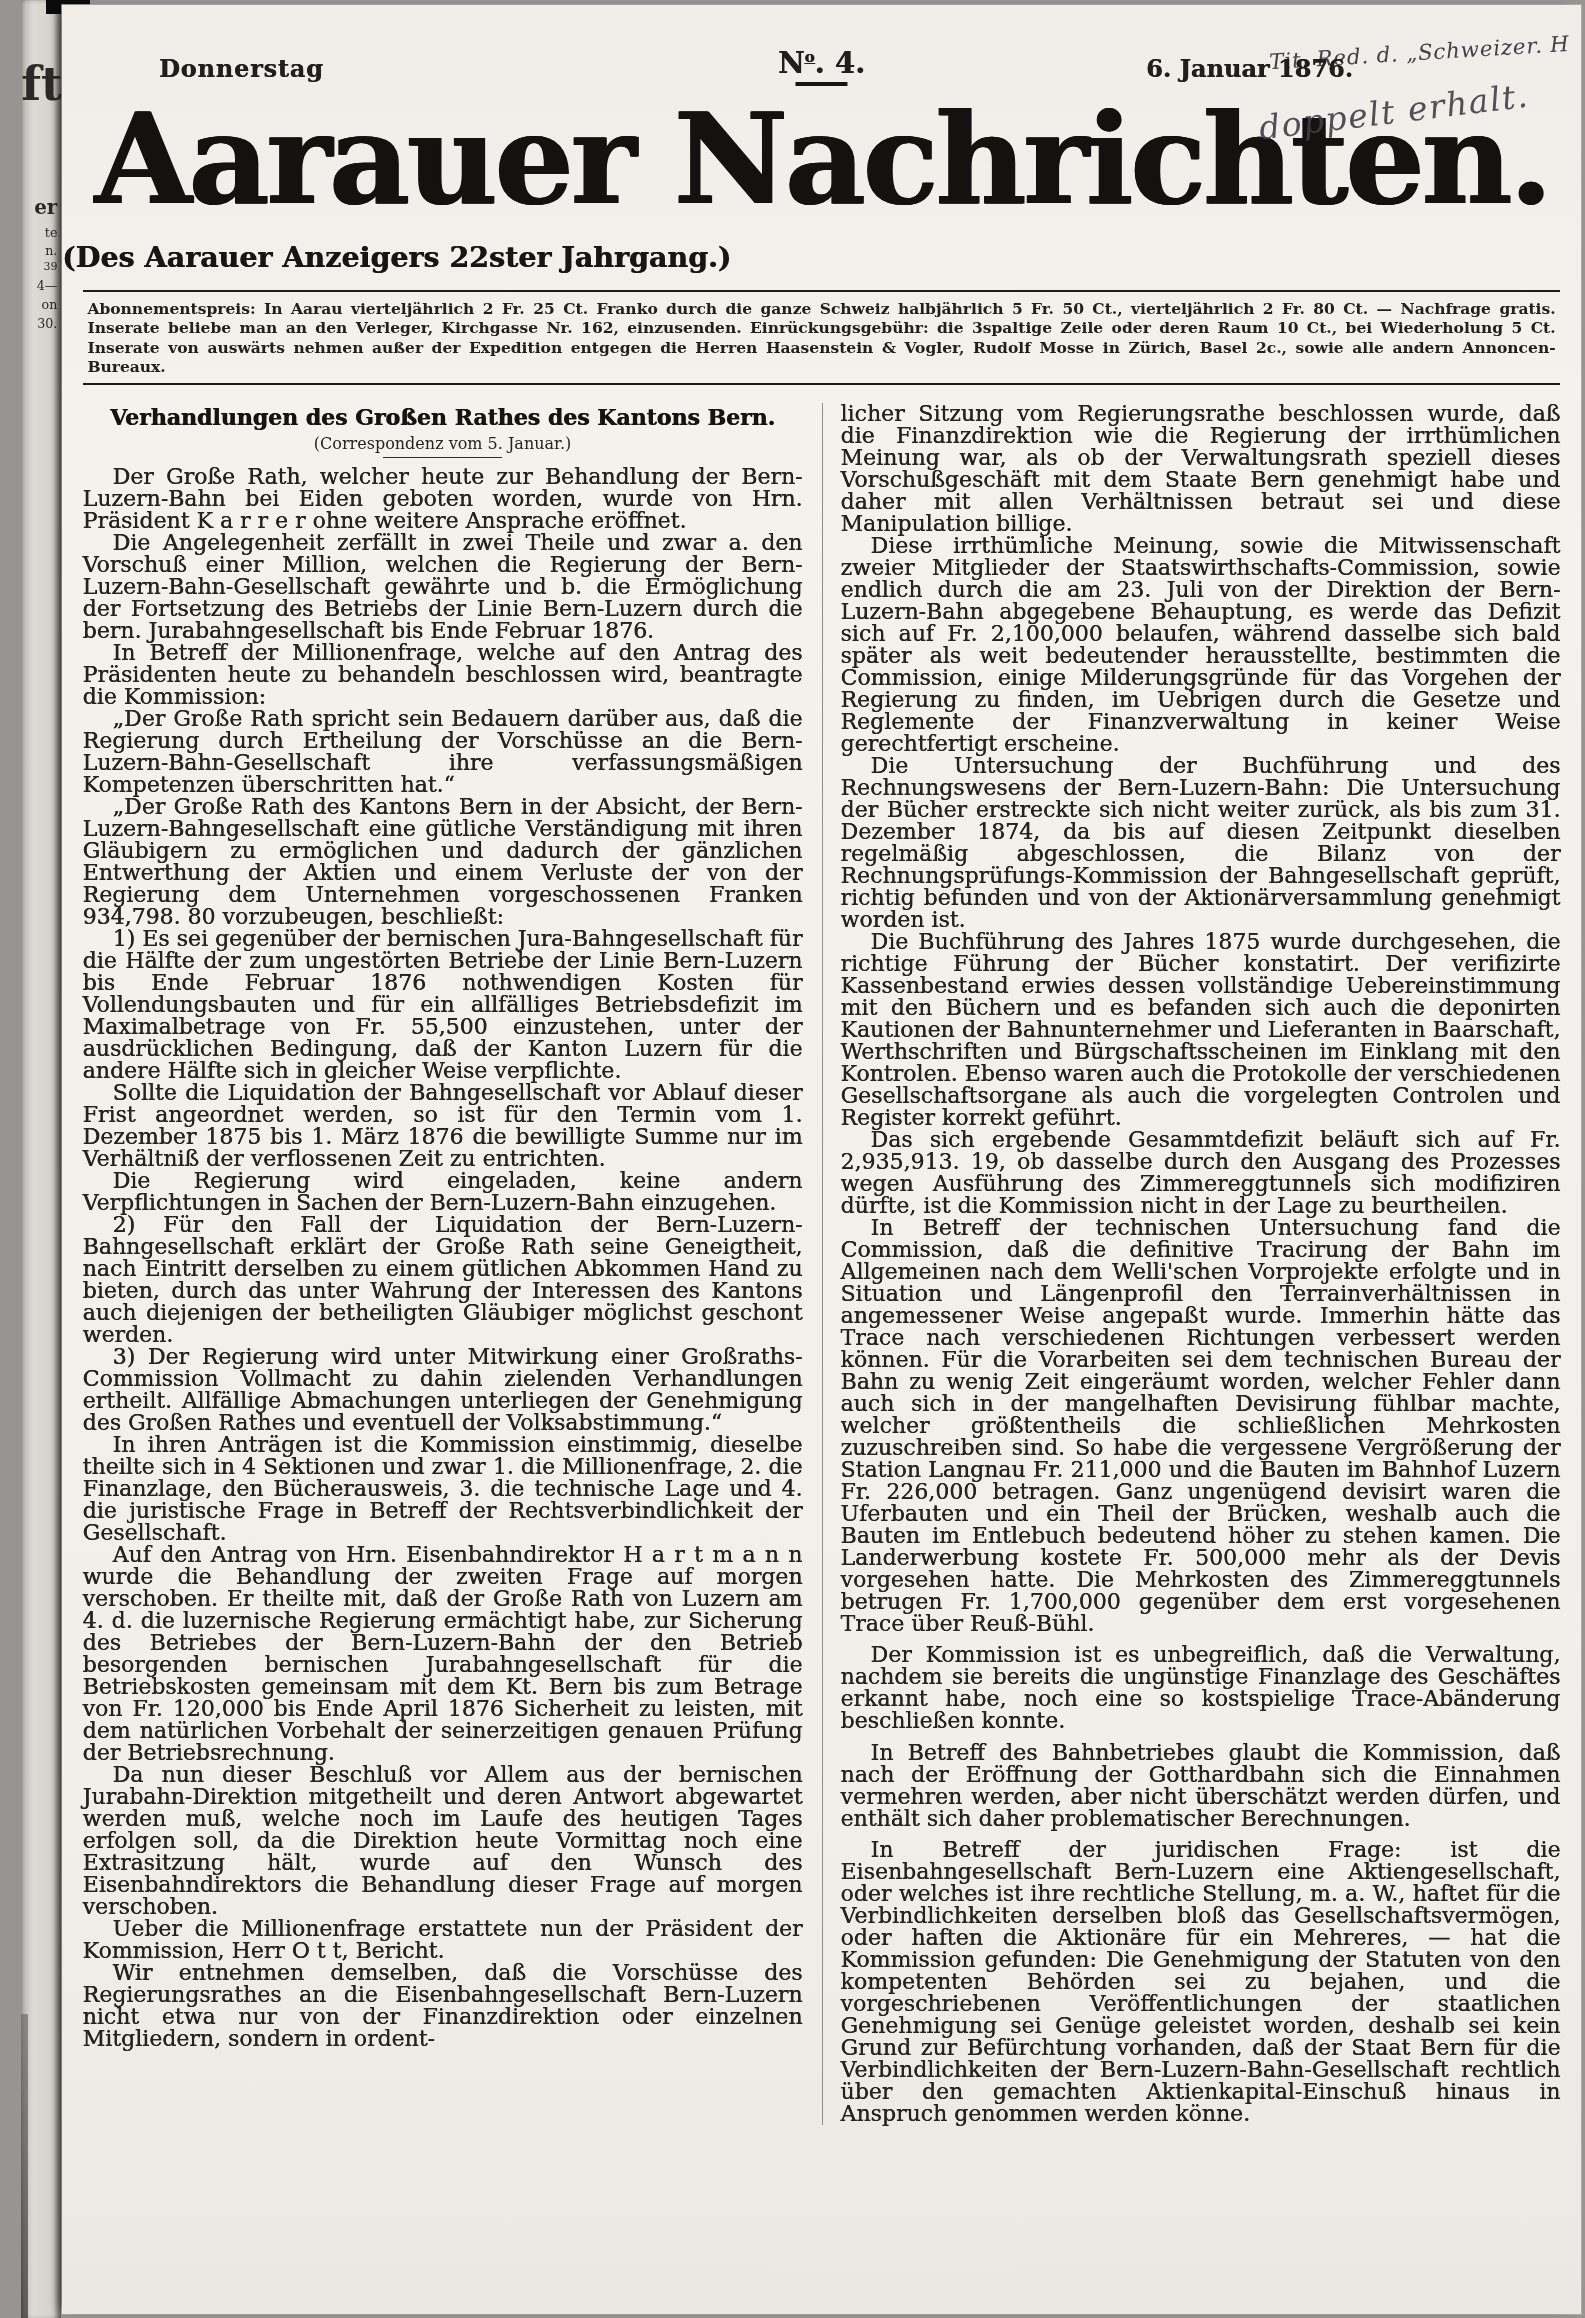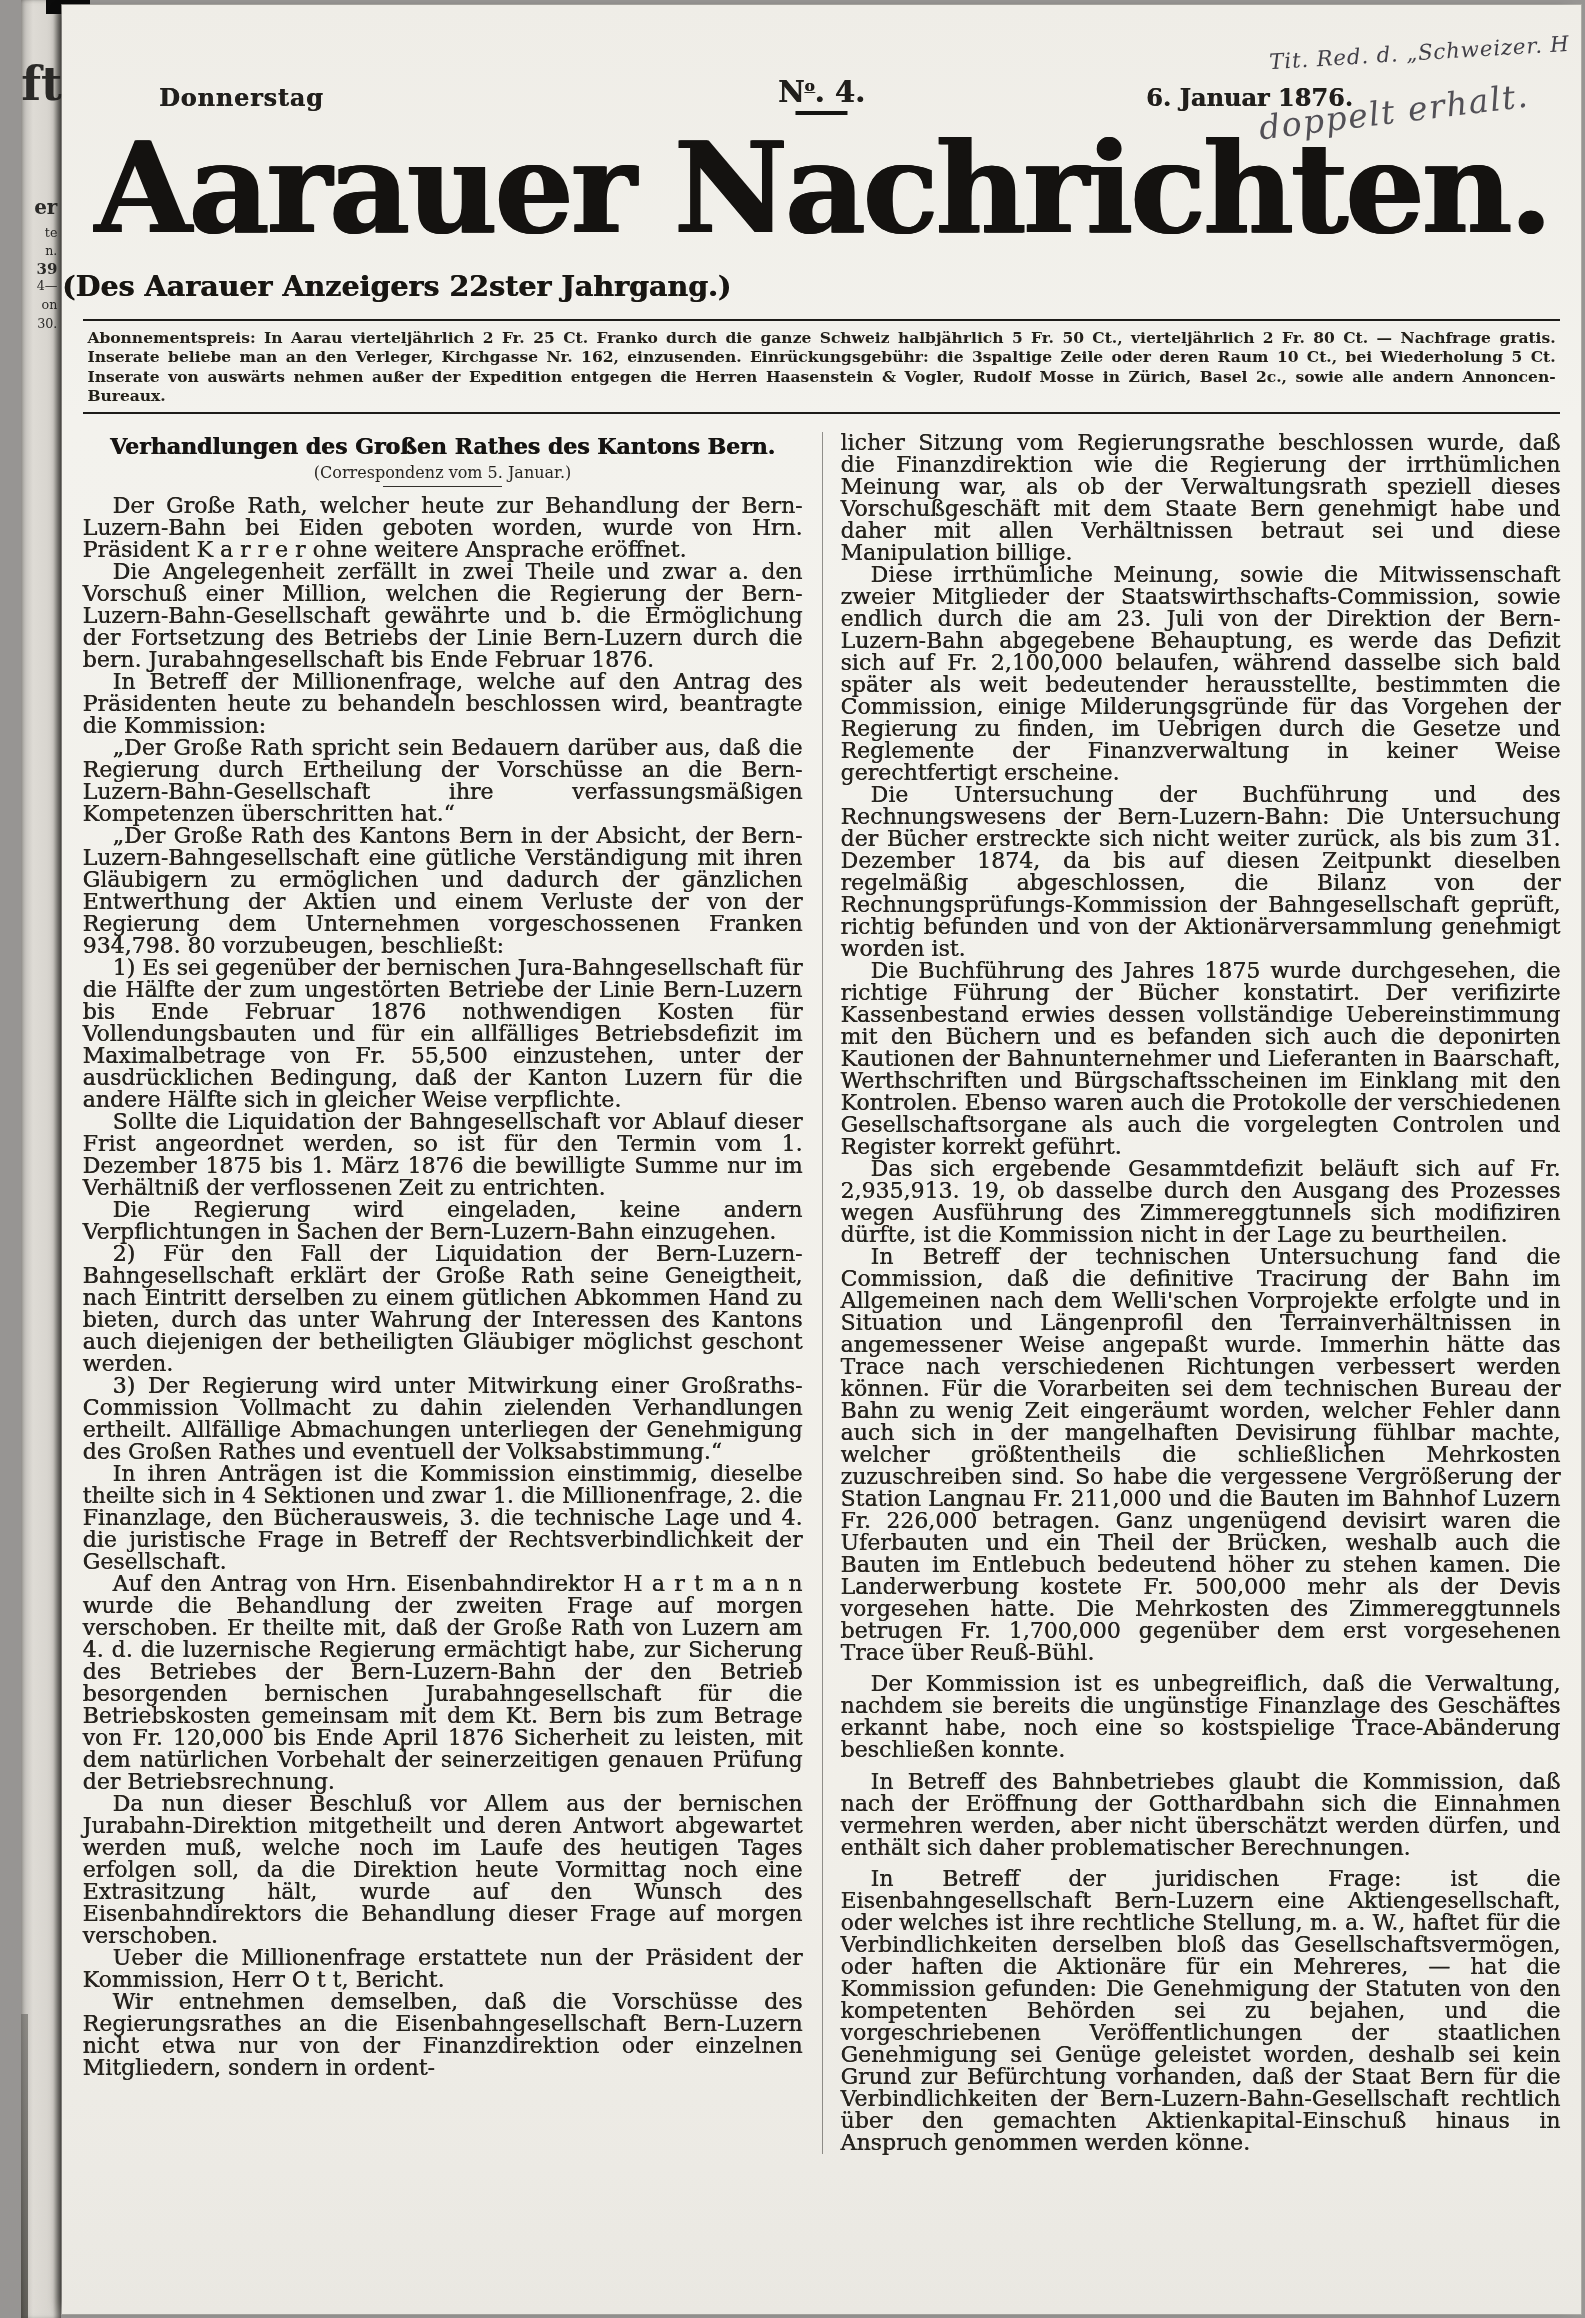--- a/index.html
+++ b/index.html
@@ -16,21 +16,21 @@
   .edge-strip {
     position:absolute; left:20.6px; top:0; width:40px; height:2319px;
     background:linear-gradient(90deg,#b9b6b1,#dedbd5 30%,#d6d3cd 80%,#9a968f);
     box-shadow: inset -5.6px 0 7.1px -3.2px rgba(0,0,0,.5), inset 2.4px 0 4px -1.6px rgba(0,0,0,.35);
   }
   .frag { position:absolute; right:3.2px; color:#2b2a28; font-weight:bold; white-space:nowrap; }
   .frag-0 { top:57px;  font-size:46px; right:-1.6px; }
   .frag-1 { top:195px; font-size:20px; }
   .frag-2 { top:225px; font-size:12.7px; font-weight:normal; }
   .frag-3 { top:243px; font-size:12.7px; font-weight:normal; }
-  .frag-4 { top:260px; font-size:15px; font-weight:bold; }
+  .frag-4 { top:260px; font-size:11px; font-weight:normal; }
   .frag-5 { top:278px; font-size:12.7px; font-weight:normal; }
   .frag-6 { top:297px; font-size:12.7px; font-weight:normal; }
   .frag-7 { top:316px; font-size:12.7px; font-weight:normal; }
   .corner-mark { position:absolute; left:46px; top:0; width:44px; height:13.5px; background:#0b0b0b; }
   .bottom-mark {
     position:absolute; left:21.4px; top:2014px; width:7.1px; height:304px;
     background:linear-gradient(#6a6864,#26251f); opacity:.65;
   }
 
   
@@ -39,21 +39,21 @@
     background:linear-gradient(180deg,#efede7,#f3f2ed 18%,#f1efe9 78%,#eae8e2);
     box-shadow: -8px 0 11px -6.3px rgba(0,0,0,.45), 0 0 0 0.8px #b5b2ac;
   }
 
   
   .hand { position:absolute; font-style:italic; color:#413f47; white-space:nowrap; }
   .hand-top { right:11px; top:35px; font-size:21.4px; letter-spacing:0.8px; transform:rotate(-3.5deg); }
   .hand-side { right:51px; top:87px; font-size:33px; letter-spacing:1.6px; transform:rotate(-7deg); opacity:.9; }
 
   
-  .header-row { position:relative; margin-top:73px; height:41px;padding-left:44px; }
+  .header-row { position:relative; margin-top:44px; height:41px;padding-left:44px; }
   .weekday { position:absolute; left:97px; top:4.8px; font-size:24px; font-weight:bold; letter-spacing:0.8px; text-shadow:0.4px 0 0 currentColor; }
   .issue { position:absolute; left:50%; transform:translateX(-50%); top:-3.2px; }
   .issue-text { font-size:29px; font-weight:bold; text-shadow:0.5px 0 0 currentColor; }
   .issue-text sup { font-size:.52em; text-decoration:underline; }
   .issue-bar { width:52px; height:4px; background:#141412; margin:2.4px auto 0; }
   .date { position:absolute; right:228px; top:4.8px; font-size:24px; font-weight:bold; text-shadow:0.4px 0 0 currentColor; }
 
   
   .masthead {
     margin-top:6.3px; text-align:center;

